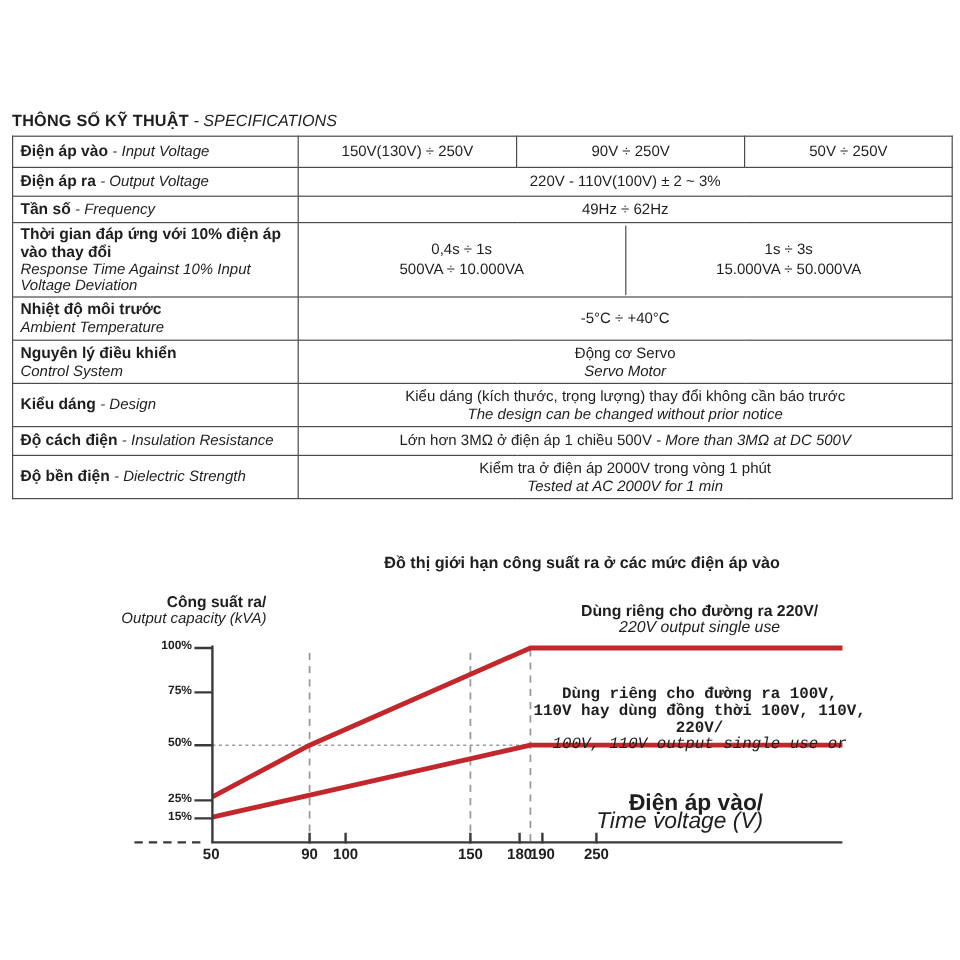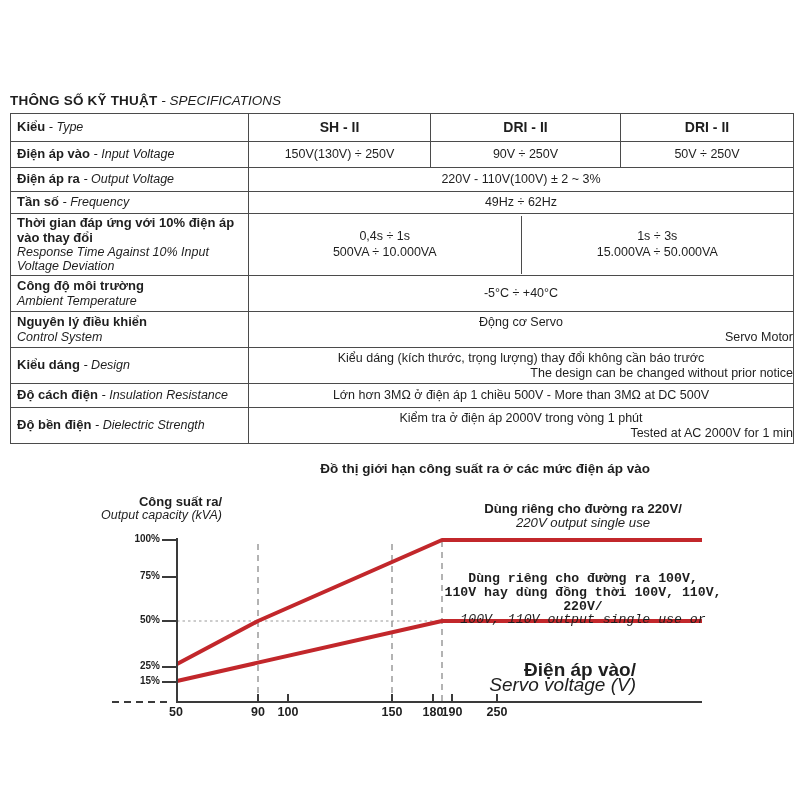--- a/index.html
+++ b/index.html
@@ -19,21 +19,21 @@
   #spec-table td.lbl b{font-weight:bold;}
   #spec-table td.lbl i,#spec-table .en{font-style:italic;font-weight:normal;font-size:12.5px;}
   #spec-table td.val{text-align:center;font-size:12.5px;line-height:1.2;}
   #spec-table td.hdr{font-weight:bold;font-size:14px;}
   .h28{height:28px}.h26{height:26px}.h24{height:24px}.h22{height:22px}
   .h60{height:60px}.h36{height:36px}
   .split{display:flex;height:58px;align-items:stretch;}
   .half{flex:1;display:flex;flex-direction:column;justify-content:center;align-items:center;
         font-size:12.5px;line-height:1.25;text-align:center;}
   .half-r{border-left:1.5px solid #4b4b4b;}
-  .ital{text-align:right;}
+  .ital{font-style:italic;}
 
   
   .ctr{text-align:right;}
   #chart-title{left:50px;top:461px;width:600px;font-weight:bold;font-size:13.5px;}
   #chart-subtitle{left:50px;top:477px;width:600px;font-style:italic;font-size:13.5px;}
   #y-label-vi{left:82px;top:494px;width:140px;font-weight:bold;font-size:13px;}
   #y-label-en{left:82px;top:508px;width:140px;font-style:italic;font-size:12.5px;}
   .ytick{left:100px;width:60px;text-align:right;font-weight:bold;font-size:10px;}
   .xtick{top:705px;width:50px;text-align:center;font-weight:bold;font-size:12.5px;}
   #x-label{left:476px;top:663px;width:160px;font-size:19px;line-height:14.5px;}
@@ -63,26 +63,20 @@
   </div>
 
   <table id="spec-table" class="abs">
     <colgroup>
         <col style="width:238px">
         <col style="width:182px">
         <col style="width:190px">
         <col style="width:173px">
       </colgroup>
     <tbody>
-        <tr class="h28">
-      <td class="lbl"><b>Kiểu</b> <i>- Type</i></td>
-      <td class="val hdr">SH - II</td>
-      <td class="val hdr">DRI - II</td>
-      <td class="val hdr">DRI - II</td>
-    </tr>
     <tr class="h26">
       <td class="lbl"><b>Điện áp vào</b> <i>- Input Voltage</i></td>
       <td class="val">150V(130V) ÷ 250V</td>
       <td class="val">90V ÷ 250V</td>
       <td class="val">50V ÷ 250V</td>
     </tr>
     <tr class="h24">
       <td class="lbl"><b>Điện áp ra</b> <i>- Output Voltage</i></td>
       <td class="val" colspan="3">220V - 110V(100V) ± 2 ~ 3%</td>
     </tr>
@@ -103,21 +97,21 @@
           </div>
           <div class="half half-r">
             <div>1s ÷ 3s</div>
             <div>15.000VA ÷ 50.000VA</div>
           </div>
         </div>
       </td>
     </tr>
     <tr class="h36">
       <td class="lbl">
-        <div><b>Công độ môi trường</b></div>
+        <div><b>Nhiệt độ môi trước</b></div>
         <div class="en">Ambient Temperature</div>
       </td>
       <td class="val" colspan="3">-5°C ÷ +40°C</td>
     </tr>
     <tr class="h36">
       <td class="lbl">
         <div><b>Nguyên lý điều khiển</b></div>
         <div class="en">Control System</div>
       </td>
       <td class="val" colspan="3">
@@ -186,21 +180,21 @@
   <div class="abs xtick" style="left:151px">50</div>
   <div class="abs xtick" style="left:233px">90</div>
   <div class="abs xtick" style="left:263px">100</div>
   <div class="abs xtick" style="left:367px">150</div>
   <div class="abs xtick" style="left:408px">180</div>
   <div class="abs xtick" style="left:427px">190</div>
   <div class="abs xtick" style="left:472px">250</div>
 
   <div id="x-label" class="abs ctr">
     <div class="l1">Điện áp vào/</div>
-    <div class="l2">Servo voltage (V)</div>
+    <div class="l2">Time voltage (V)</div>
   </div>
 
   <div id="legend-220" class="abs legend">
     <div class="b">Dùng riêng cho đường ra 220V/</div>
     <div class="i">220V output single use</div>
   </div>
 
   <div id="legend-100" class="abs legend">
     <div class="b">Dùng riêng cho đường ra 100V,</div>
     <div class="b">110V hay dùng đồng thời 100V, 110V, 220V/</div>

